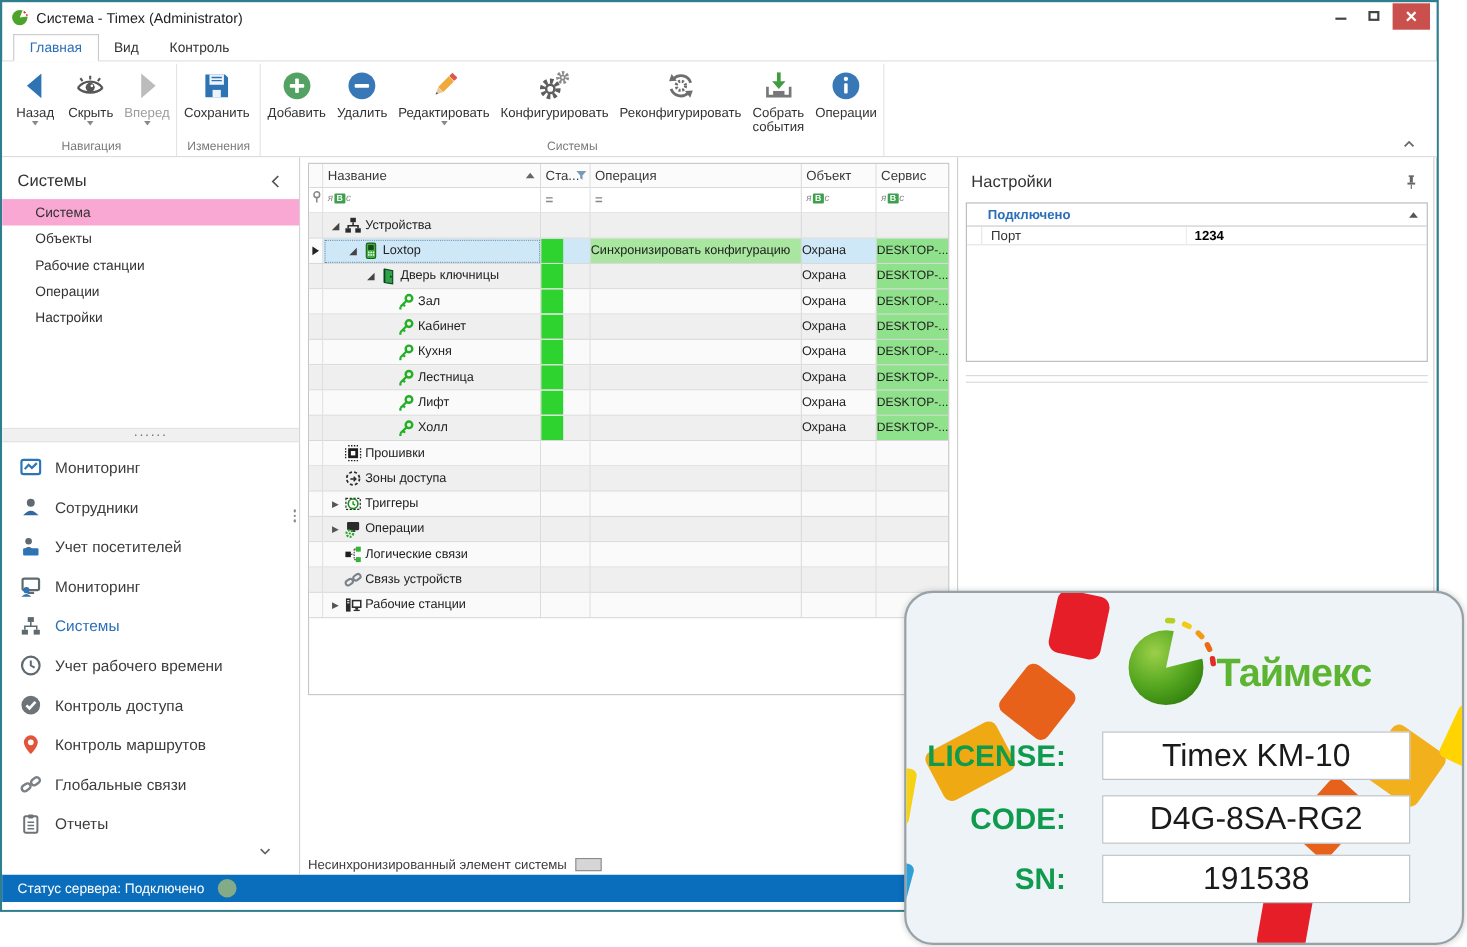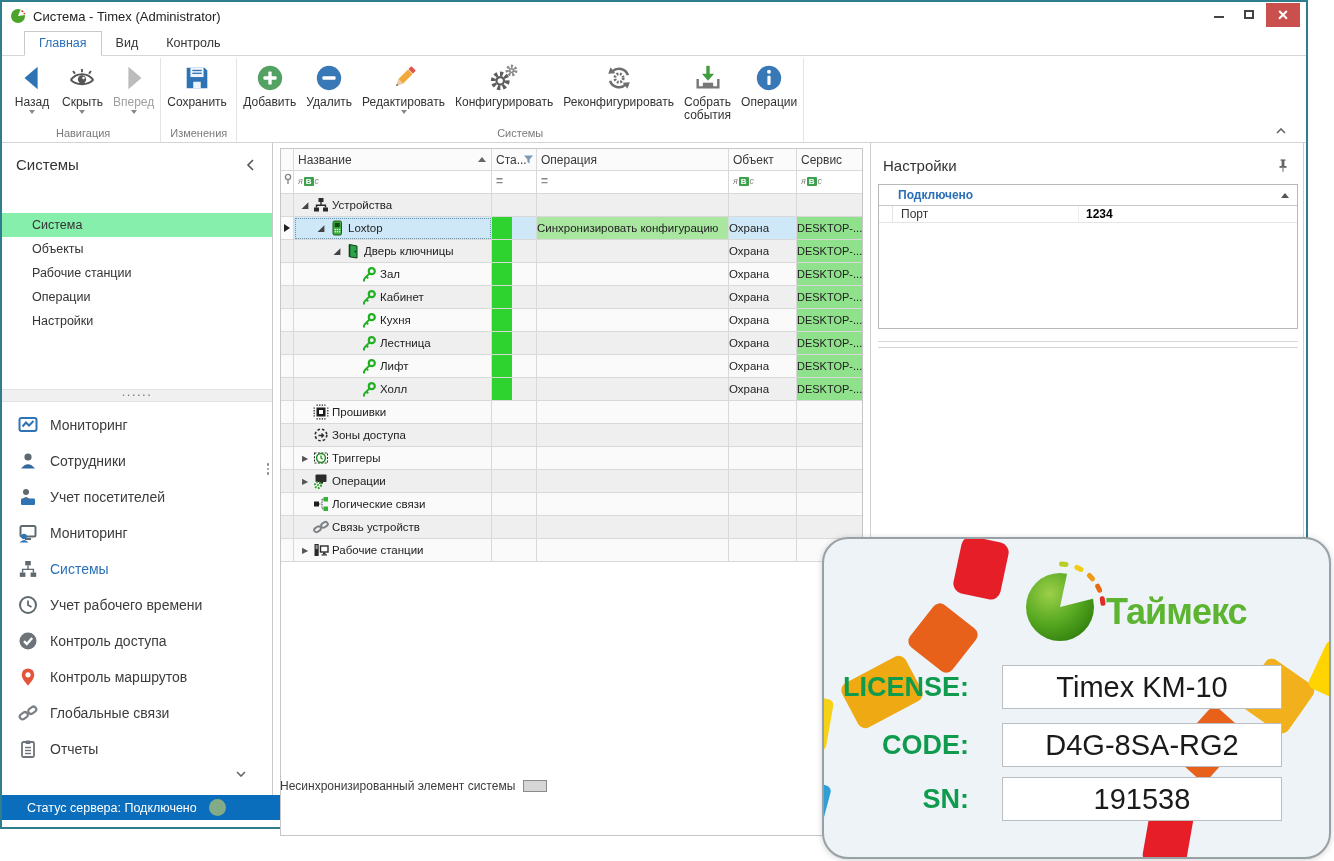--- a/index.html
+++ b/index.html
@@ -17,21 +17,21 @@
 .win-min i { display:block; width:10px; height:2px; background:#444; margin-top:6px; }
 .win-max i { display:block; width:10px; height:9px; border:2px solid #444; }
 .win-close { width:34px; height:24px; background:#c9504c; margin:1px 6px 0 2px; position:relative; }
 .win-close i { position:absolute; left:50%; top:50%; width:11px; height:2.2px; background:#fff; }
 .win-close i:first-child { transform:translate(-50%,-50%) rotate(45deg); }
 .win-close i:last-child { transform:translate(-50%,-50%) rotate(-45deg); }
 
 
 .tabs { height:26px; display:flex; align-items:flex-end; padding-left:10px; border-bottom:1px solid #d6d6d6; }
 .tab { padding:4px 14px 5px; font-size:12.5px; color:#333; background:transparent; }
-.tab.active { color:#2a6fb8; border:1px solid #c9c9c9; border-bottom:1px solid #fff; margin-bottom:-1px; background:#fff;margin-left:12px; }
+.tab.active { color:#2a6fb8; border:1px solid #c9c9c9; border-bottom:1px solid #fff; margin-bottom:-1px; background:#fff; }
 
 
 .ribbon { height:87px; display:flex; padding:2px 0 0 4px; border-bottom:1px solid #d4d4d4; position:relative; background:#fff; }
 .ribbon-group { display:flex; flex-direction:column; border-right:1px solid #e4e4e4; padding:0 1px; }
 .rg-buttons { flex:1; display:flex; align-items:flex-start; }
 .rbtn { min-width:50px; padding:4px 5px 0; display:flex; flex-direction:column; align-items:center; font-size:12px; color:#333; text-align:center; }
 .rbtn .icon { height:32px; }
 .rbtn .icon svg { width:30px; height:30px; }
 .rbtn-label { line-height:13px; margin-top:2px; white-space:pre; }
 .rbtn .drop { margin-top:1px; width:0; height:0; border:3.5px solid transparent; border-top:4px solid #888; }
@@ -40,35 +40,35 @@
 .ribbon-collapse { position:absolute; right:20px; bottom:8px; width:10px; height:6px; }
 
 
 .body-row { flex:1; display:flex; min-height:0; }
 
 
 .sidebar { width:271px; border-right:1px solid #c9c9c9; display:flex; flex-direction:column; position:relative; background:#fff; }
 .sb-header { display:flex; align-items:center; padding:13px 18px 8px 14px; font-size:15px; color:#333; }
 .sb-collapse { margin-left:auto; color:#555; font-size:14px; }
 .sb-item { height:24px; line-height:24px; padding-left:30px; font-size:12.5px; color:#333; }
-.sb-item.selected { background:#86efac;margin-top:32px; }
+.sb-item.selected { background:#f9a8d4; }
 .sb-spacer { flex:1; }
 .sb-divider { height:13px; background:#f0f0f0; border-top:1px solid #e2e2e2; border-bottom:1px solid #e2e2e2; text-align:center; color:#777; font-size:13px; line-height:4px; letter-spacing:1.5px; }
 .sb-nav { padding:5px 0 0; }
 .nav-item { height:36px; display:flex; align-items:center; padding-left:16px; font-size:14px; color:#3c3c3c; gap:12px; }
 .nav-item.active { color:#2a6fb8; }
 .nav-item .icon svg { width:20px; height:20px; }
 .sb-bottom { height:28px; position:relative; }
 .sb-chevron { position:absolute; right:26px; top:4px; width:10px; height:6px; }
 .sb-grip { position:absolute; right:3px; top:320px; display:flex; flex-direction:column; gap:2px; }
 .sb-grip i { width:2.5px; height:2.5px; background:#8a8a8a; border-radius:50%; }
 
 
 .main { flex:1; position:relative; background:#fff; }
-.grid { position:absolute; left:7px; top:5px; width:583px; height:688px; border:1px solid #c6c6c6; background:#fff; font-size:11.5px; color:#222; overflow:hidden; }
+.grid { position:absolute; left:7px; top:5px; width:583px; height:484px; border:1px solid #c6c6c6; background:#fff; font-size:11.5px; color:#222; overflow:hidden; }
 .grow { display:grid; grid-template-columns:13px 198px 45px 192px 68px 65px; }
 .gcell { border-right:1px solid #d9d9d9; border-bottom:1px solid #d9d9d9; height:23px; overflow:hidden; white-space:nowrap; position:relative; }
 .ghead .gcell { height:22px; background:#fbfbfb; color:#383838; padding:4px 4px; font-size:12px; }
 .gfilter .gcell { background:#fff; padding:3px 4px; }
 .grow .gcell:last-child { border-right:none; }
 .sort-arrow { position:absolute; right:5px; top:8px; width:0; height:0; border:4px solid transparent; border-bottom:5px solid #666; border-top:none; }
 .funnel { position:absolute; right:2px; top:5px; }
 .abc { display:inline-flex; align-items:center; font-size:9px; color:#888; gap:1px; }
 .abc b { background:#3da04d; color:#fff; font-size:8px; padding:0 2px; border-radius:1px; font-weight:bold; }
 .eq { color:#888; font-weight:bold; font-size:12px; line-height:14px; }
@@ -102,21 +102,21 @@
 .rp-box { position:absolute; left:7px; top:41px; width:420px; height:145px; border:1px solid #b8b8b8; }
 .rp-group { height:21px; border-bottom:1px solid #c8c8c8; display:flex; align-items:center; padding-left:19px; color:#2a6fb8; font-weight:bold; font-size:12px; }
 .rp-grp-collapse { margin-left:auto; margin-right:8px; width:0; height:0; border:4px solid transparent; border-bottom:5px solid #555; border-top:none; }
 .rp-row { height:17px; display:flex; border-bottom:1px solid #e4e4e4; font-size:12px; align-items:center; }
 .rp-gutter { width:14px; border-right:1px solid #e4e4e4; height:100%; flex:none; }
 .rp-name { width:186px; padding-left:8px; color:#333; border-right:1px solid #ececec; height:100%; display:flex; align-items:center; }
 .rp-value { flex:1; padding-left:7px; font-weight:bold; color:#000; }
 .rp-line { position:absolute; left:7px; width:420px; border-top:1px solid #d6d6d6; }
 
 
-.statusbar { height:25px; background:#0a6ebd; color:#fff; font-size:12.5px; display:flex; align-items:center; padding-left:25px; }
+.statusbar { height:25px; background:#0a6ebd; color:#fff; font-size:12.5px; display:flex; align-items:center; padding-left:14px; }
 .status-dot { width:17px; height:17px; border-radius:50%; background:#84ab88; margin-left:12px; }
 .win-bottom-pad { height:7px; background:#fff; }
 
 
 .card { position:absolute; left:822px; top:537px; width:509px; height:322px; background:#edf3f6; border:2px solid #98a1a6; border-radius:26px; overflow:hidden; z-index:10; box-shadow:0 1px 6px rgba(0,0,0,0.18); }
 .shape { position:absolute; }
 .card-logo { position:absolute; left:186px; top:20px; }
 .brand { position:absolute; left:282px; top:52px; font-size:36px; font-weight:bold; color:#5cb431; letter-spacing:-1px; }
 .cfield { position:absolute; left:0; width:100%; height:44px; }
 .cfield .flabel { position:absolute; right:360px; top:7px; font-size:27px; font-weight:bold; color:#0f9b4d; white-space:nowrap; }

